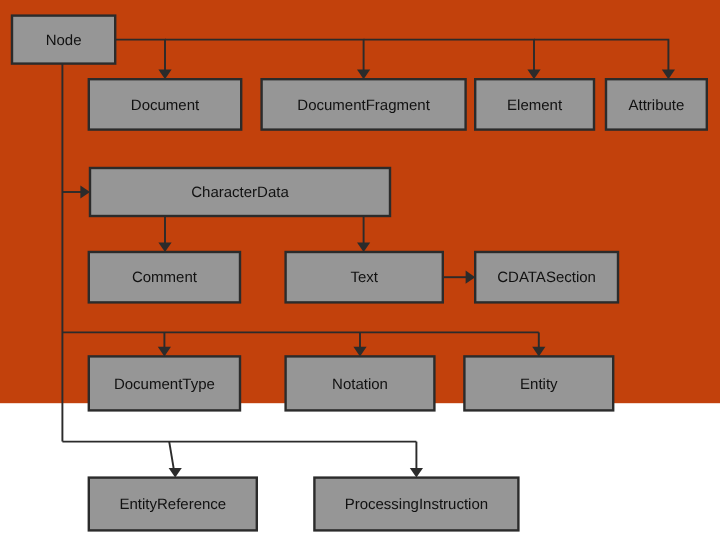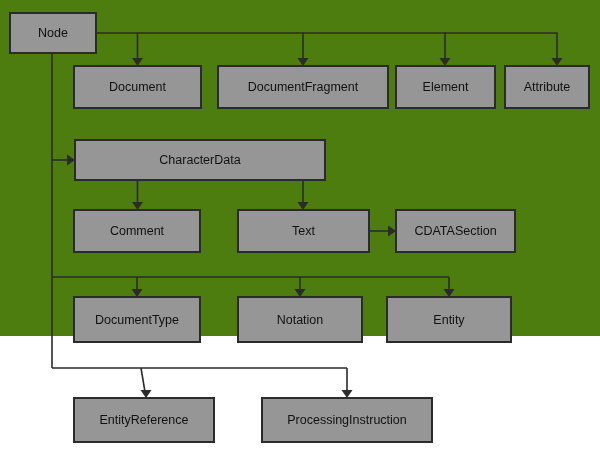--- a/index.html
+++ b/index.html
@@ -11,21 +11,21 @@
   body {
     width: 600px;
     height: 452px;
     overflow: hidden;
     font-family: "Liberation Sans", sans-serif;
   }
   #diagram-root {
     position: relative;
     width: 600px;
     height: 336px;
-    background: #4d7c0f;
+    background: #c2410c;
   }
   svg.diagram-canvas {
     position: absolute;
     left: 0;
     top: 0;
     width: 600px;
     height: 452px;
     display: block;
   }
   .node-box rect {

